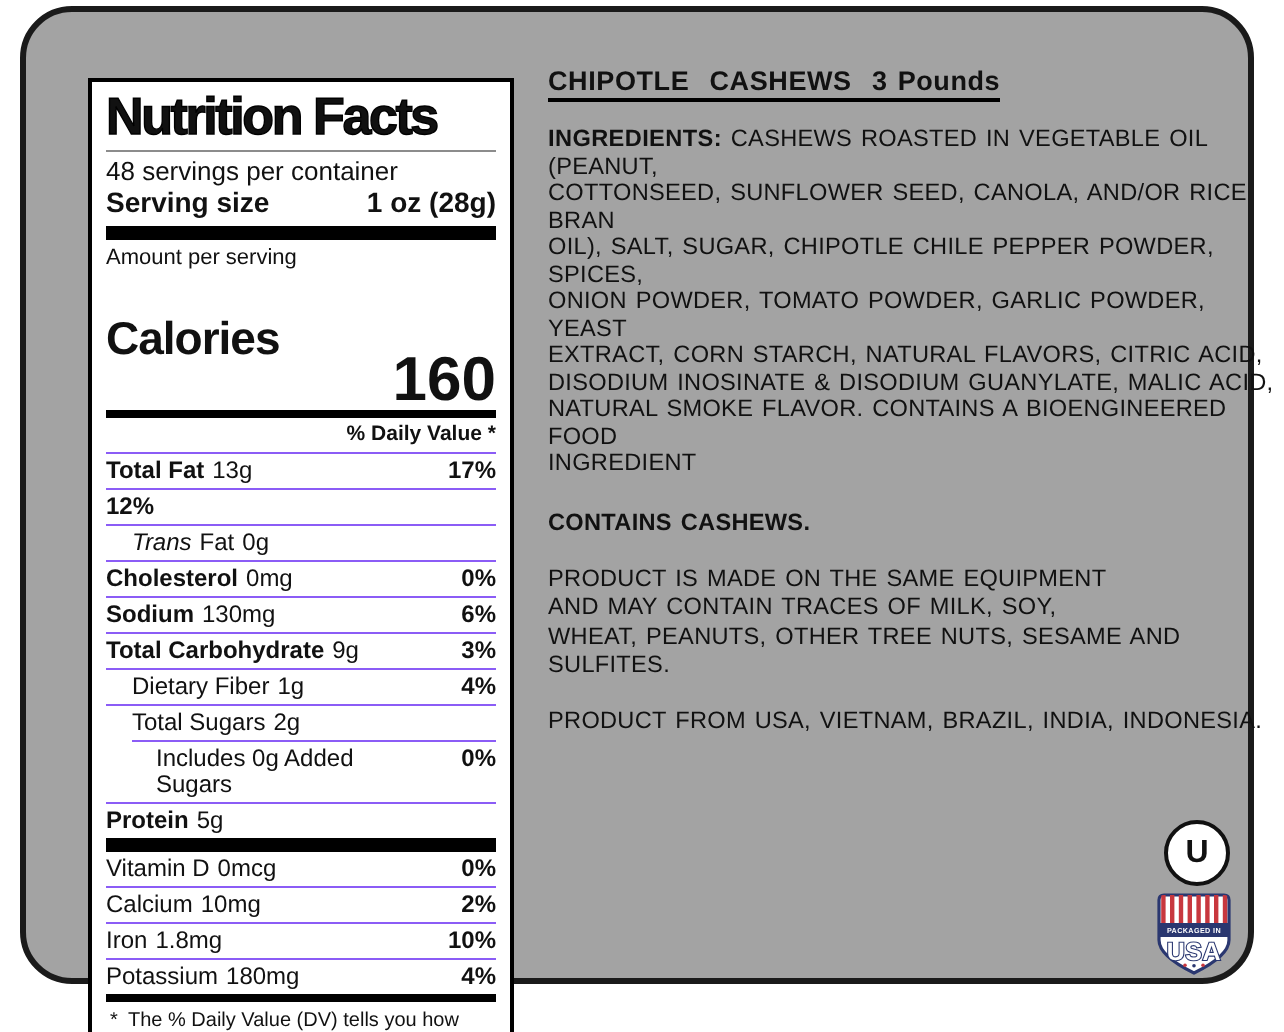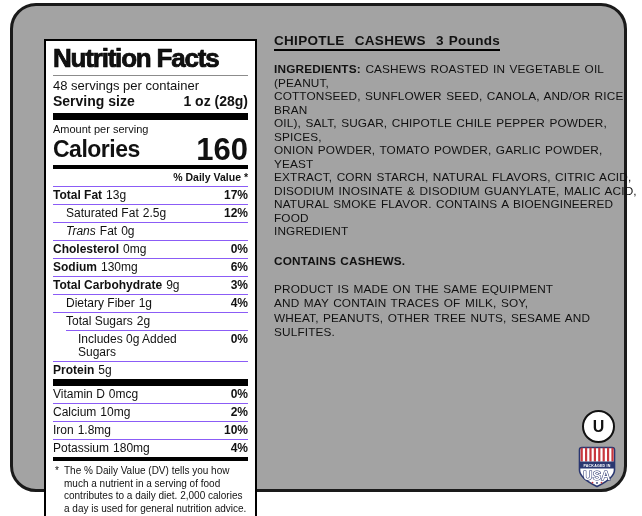--- a/index.html
+++ b/index.html
@@ -15,21 +15,21 @@
   .hair{border-top:1px solid #8c8c8c;}
   .servings{font-size:13px;line-height:15px;padding-top:2px;}
   .serving-row{display:flex;justify-content:space-between;font-weight:bold;
     font-size:14px;line-height:15px;padding:1px 0 4px;align-items:center;}
   .bar7{height:7px;background:#000;}
   .bar4{height:4px;background:#000;}
   .aps{font-size:11px;font-weight:normal;line-height:13px;padding-top:3px;}
   .cal-row{display:flex;justify-content:space-between;align-items:center;
     line-height:27px;padding-bottom:2px;}
   .cal-label{font-size:23px;font-weight:bold;letter-spacing:-0.5px;}
-  .cal-value{font-size:31px;font-weight:bold;}
+  .cal-value{font-size:31px;font-weight:bold;margin-top:40px;}
   .dvh{text-align:right;font-size:10.5px;font-weight:bold;line-height:13px;padding:2px 0;}
   .row{display:flex;justify-content:space-between;border-top:1px solid #8b5cf6;
     padding:2px 0;font-size:12px;line-height:13px;}
   .row .amt{margin-left:4px;}
   .ind1{padding-left:13px;}
   .ind2{padding-left:25px;}
   .dv{font-weight:bold;}
   .row-indent-border{margin-left:13px;gap:21px;}
   .row-indent-border .ind2{padding-left:12px;}
   .footnote{position:relative;font-size:10px;line-height:12.5px;padding:4px 0 1px 11px;}
@@ -72,21 +72,20 @@
       <span class="cal-value">160</span>
     </div>
     <div class="bar4"></div>
     <div class="dvh">% Daily Value *</div>
 
     <div class="row">
       <span class="nm"><b>Total Fat</b><span class="amt">13g</span></span>
       <span class="dv">17%</span>
     </div>
     <div class="row">
-      <span class="nm ind1"><span>Saturated Fat</span><span class="amt">2.5g</span></span>
       <span class="dv">12%</span>
     </div>
     <div class="row">
       <span class="nm ind1"><i>Trans</i><span class="amt">Fat</span><span class="amt">0g</span></span>
       <span class="dv"></span>
     </div>
     <div class="row">
       <span class="nm"><b>Cholesterol</b><span class="amt">0mg</span></span>
       <span class="dv">0%</span>
     </div>
@@ -148,20 +147,21 @@
 OIL), SALT, SUGAR, CHIPOTLE CHILE PEPPER POWDER, SPICES,
 ONION POWDER, TOMATO POWDER, GARLIC POWDER, YEAST
 EXTRACT, CORN STARCH, NATURAL FLAVORS, CITRIC ACID,
 DISODIUM INOSINATE &amp; DISODIUM GUANYLATE, MALIC ACID,
 NATURAL SMOKE FLAVOR. CONTAINS A BIOENGINEERED FOOD
 INGREDIENT</span></div>
     <div class="contains">CONTAINS CASHEWS.</div>
     <div class="allergen">PRODUCT IS MADE ON THE SAME EQUIPMENT
 AND MAY CONTAIN TRACES OF MILK, SOY,
 WHEAT, PEANUTS, OTHER TREE NUTS, SESAME AND SULFITES.</div>
+    <div class="origin">PRODUCT FROM USA, VIETNAM, BRAZIL, INDIA, INDONESIA.</div>
   </div>
 
   <div class="kosher">
     <span>U</span>
   </div>
 
   <div class="usa-badge">
     <svg width="38" height="42" viewBox="0 0 38 42">
       <defs>
         <clipPath id="shieldClip">

